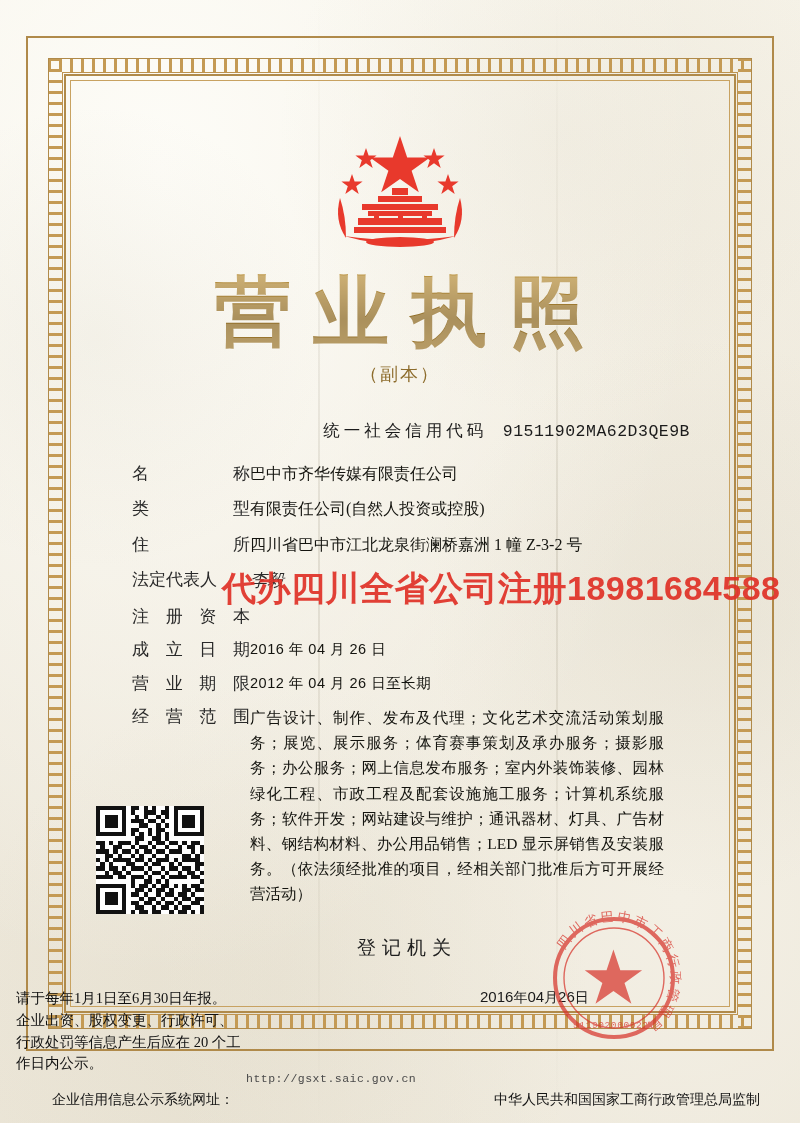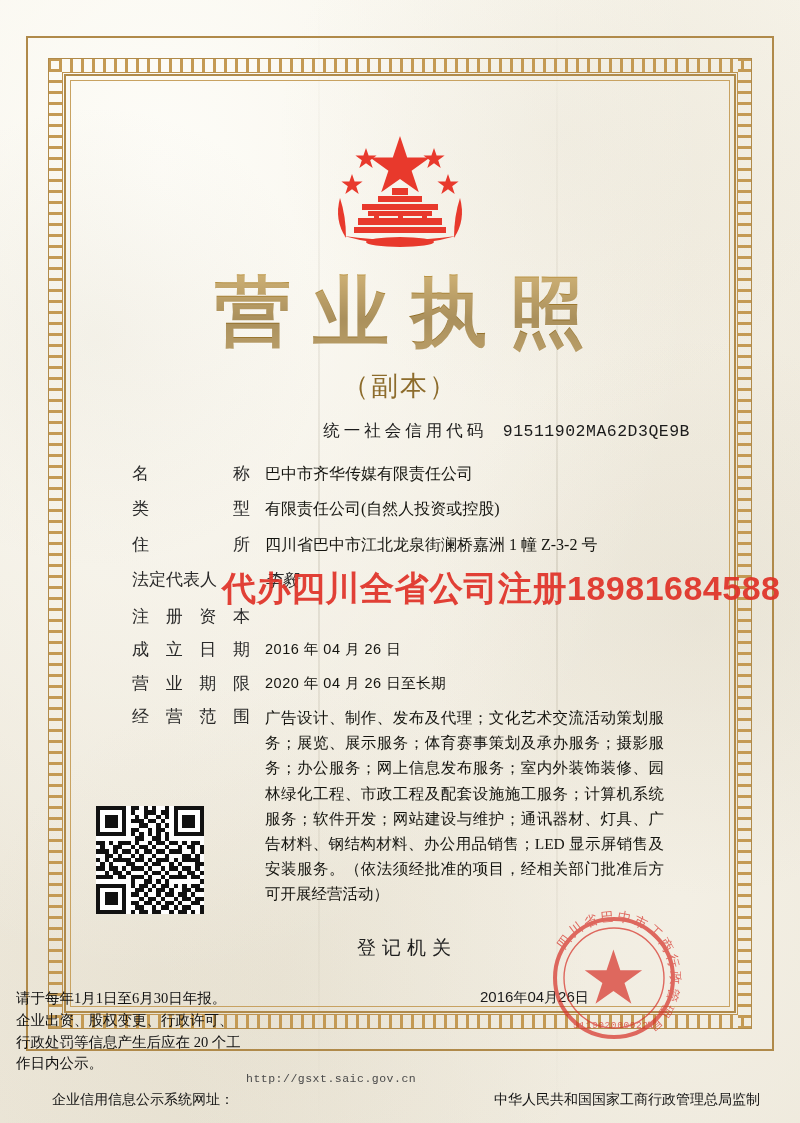--- a/index.html
+++ b/index.html
@@ -84,24 +84,23 @@
     color: #8a6a2a;
     background: linear-gradient(180deg, #c9a14e 0%, #8e6b26 55%, #a8833b 100%);
     -webkit-background-clip: text;
     background-clip: text;
     color: transparent;
     text-shadow: 0 1px 0 rgba(255,255,255,0.25);
   }
   .subtitle {
     position: absolute; left: 0; right: 0; top: 362px;
     text-align: center;
-    font-size: 27px;
+    font-size: 18px;
     color: #8d6c2c;
     letter-spacing: 2px;
-    margin-top: 6px;
   }
 
   .credit-code {
     position: absolute; right: 110px; top: 420px;
     font-size: 16.5px; font-weight: 400; color: #1b1b1b;
     letter-spacing: 1px;
     font-family: "Liberation Sans", sans-serif;
   }
   .credit-code .label { letter-spacing: 4px; margin-right: 10px; font-family: "Liberation Serif", serif; }
   .credit-code .value { font-family: "Liberation Mono", monospace; letter-spacing: 0.5px; }
@@ -116,21 +115,20 @@
     font-size: 17px; color: #2a2a2a;
     display: flex; justify-content: space-between;
     letter-spacing: 0;
   }
   .flabel span { display: inline-block; }
   .fvalue {
     font-size: 16px; color: #14140f;
     font-family: "Liberation Serif", serif;
     line-height: 1.55;
     flex: 1 1 auto;
-    margin-left: 15px;
   }
   .fvalue.mono-date { font-family: "Liberation Sans", sans-serif; font-size: 14.5px; letter-spacing: 0.5px; }
   .scope { font-size: 15.5px; line-height: 1.62; text-align: justify; }
 
   
   .rep-name {
     font-family: "Liberation Serif", serif;
     font-size: 17px; color: #2b2b2b;
     font-style: italic;
   }
@@ -298,21 +296,21 @@
       <div class="fvalue mono-date">2016 年 04 月 26 日</div>
     </div>
 
     <div class="row">
       <div class="flabel">
         <span>营</span>
         <span>业</span>
         <span>期</span>
         <span>限</span>
       </div>
-      <div class="fvalue mono-date">2020 年 04 月 26 日至长期</div>
+      <div class="fvalue mono-date">2012 年 04 月 26 日至长期</div>
     </div>
 
     <div class="row">
       <div class="flabel">
         <span>经</span>
         <span>营</span>
         <span>范</span>
         <span>围</span>
       </div>
       <div class="fvalue scope">广告设计、制作、发布及代理；文化艺术交流活动策划服务；展览、展示服务；体育赛事策划及承办服务；摄影服务；办公服务；网上信息发布服务；室内外装饰装修、园林绿化工程、市政工程及配套设施施工服务；计算机系统服务；软件开发；网站建设与维护；通讯器材、灯具、广告材料、钢结构材料、办公用品销售；LED 显示屏销售及安装服务。（依法须经批准的项目，经相关部门批准后方可开展经营活动）</div>

